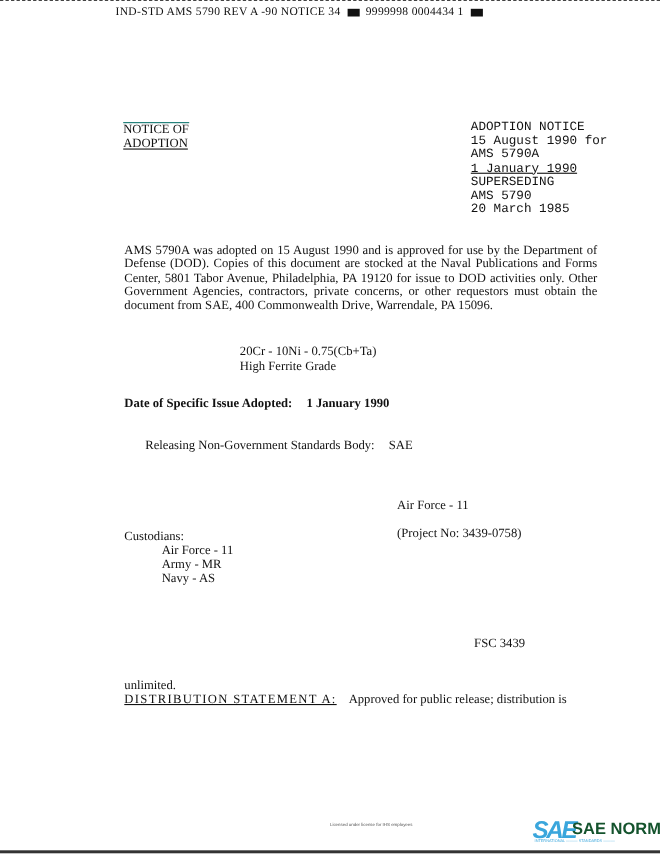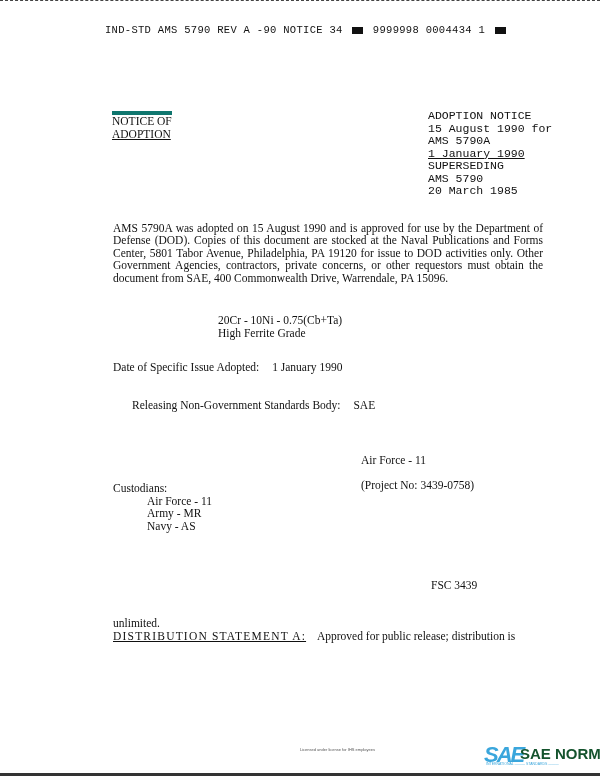--- a/index.html
+++ b/index.html
@@ -6,22 +6,22 @@
   body {
     width: 600px; height: 776px; background: #ffffff; position: relative; overflow: hidden;
     font-family: "Liberation Serif", serif; color: #111; font-size: 11.5px;
   }
   .abs { position: absolute; }
   .header-line {
     position: absolute; left: 0; top: 0; width: 600px; height: 3px;
     border-top: 1px dashed #444;
   }
   .header-stamp {
-    position: absolute; top: 24px; left: 105px;
-    font-family: Liberation Mono, monospace; font-size: 10.5px; letter-spacing: 0.3px; color: #111;
+    position: absolute; top: 6px; left: 105px;
+    font-family: Liberation Serif, serif; font-size: 10.5px; letter-spacing: 0.3px; color: #111;
     white-space: nowrap;
   }
   .blk { display: inline-block; width: 11px; height: 7px; background: #111; vertical-align: middle; margin: 0 3px; }
   .u { text-decoration: underline; }
   .line { line-height: 12.5px; white-space: nowrap; }
   .para { position: absolute; left: 113px; top: 222px; width: 430px; line-height: 12.4px; text-align: justify; }
   .indent { padding-left: 34px; }
   .indent2 { padding-left: 36px; }
   .footer-small {
     position: absolute; top: 747px; left: 300px; font-family: "Liberation Sans", sans-serif;
@@ -47,42 +47,42 @@
 
 <div class="header-line"></div>
 <div class="header-stamp">
   <span>IND-STD AMS 5790 REV A -90 NOTICE 34</span>
   <span class="blk"></span>
   <span>9999998 0004434 1</span>
   <span class="blk"></span>
 </div>
 
 <div class="abs" style="left:112px; top:111px;">
-  <div class="line" style="border-top:4px solid #0f766e; display:inline-block;">NOTICE OF</div>
+  <div class="line" style="border-top:1px solid #0f766e; display:inline-block;">NOTICE OF</div>
   <div class="line u">ADOPTION</div>
 </div>
 
 <div class="abs" style="left:428px; top:110px;font-family:Liberation Mono, monospace;">
   <div class="line">ADOPTION NOTICE</div>
   <div class="line">15 August 1990 for</div>
   <div class="line">AMS 5790A</div>
   <div class="line u">1 January 1990</div>
   <div class="line">SUPERSEDING</div>
   <div class="line">AMS 5790</div>
   <div class="line">20 March 1985</div>
 </div>
 
 <div class="para">AMS 5790A was adopted on 15 August 1990 and is approved for use by the Department of Defense (DOD). Copies of this document are stocked at the Naval Publications and Forms Center, 5801 Tabor Avenue, Philadelphia, PA 19120 for issue to DOD activities only. Other Government Agencies, contractors, private concerns, or other requestors must obtain the document from SAE, 400 Commonwealth Drive, Warrendale, PA 15096.</div>
 
 <div class="abs" style="left:113px; top:314px;">
   <div class="line" style="padding-left:105px;">20Cr - 10Ni - 0.75(Cb+Ta)</div>
   <div class="line" style="padding-left:105px;">High Ferrite Grade</div>
 </div>
 
-<div class="abs line" style="left:113px; top:361px;">
+<div class="abs line" style="left:113px; top:361px;font-weight:bold;">
   <span>Date of Specific Issue Adopted:</span>
   <span style="padding-left:10px;">1 January 1990</span>
 </div>
 
 <div class="abs line" style="left:113px; top:399px;margin-left:19px;">
   <span>Releasing Non-Government Standards Body:</span>
   <span style="padding-left:10px;">SAE</span>
 </div>
 
 <div class="abs" style="left:113px; top:454px;margin-top:28px;">

